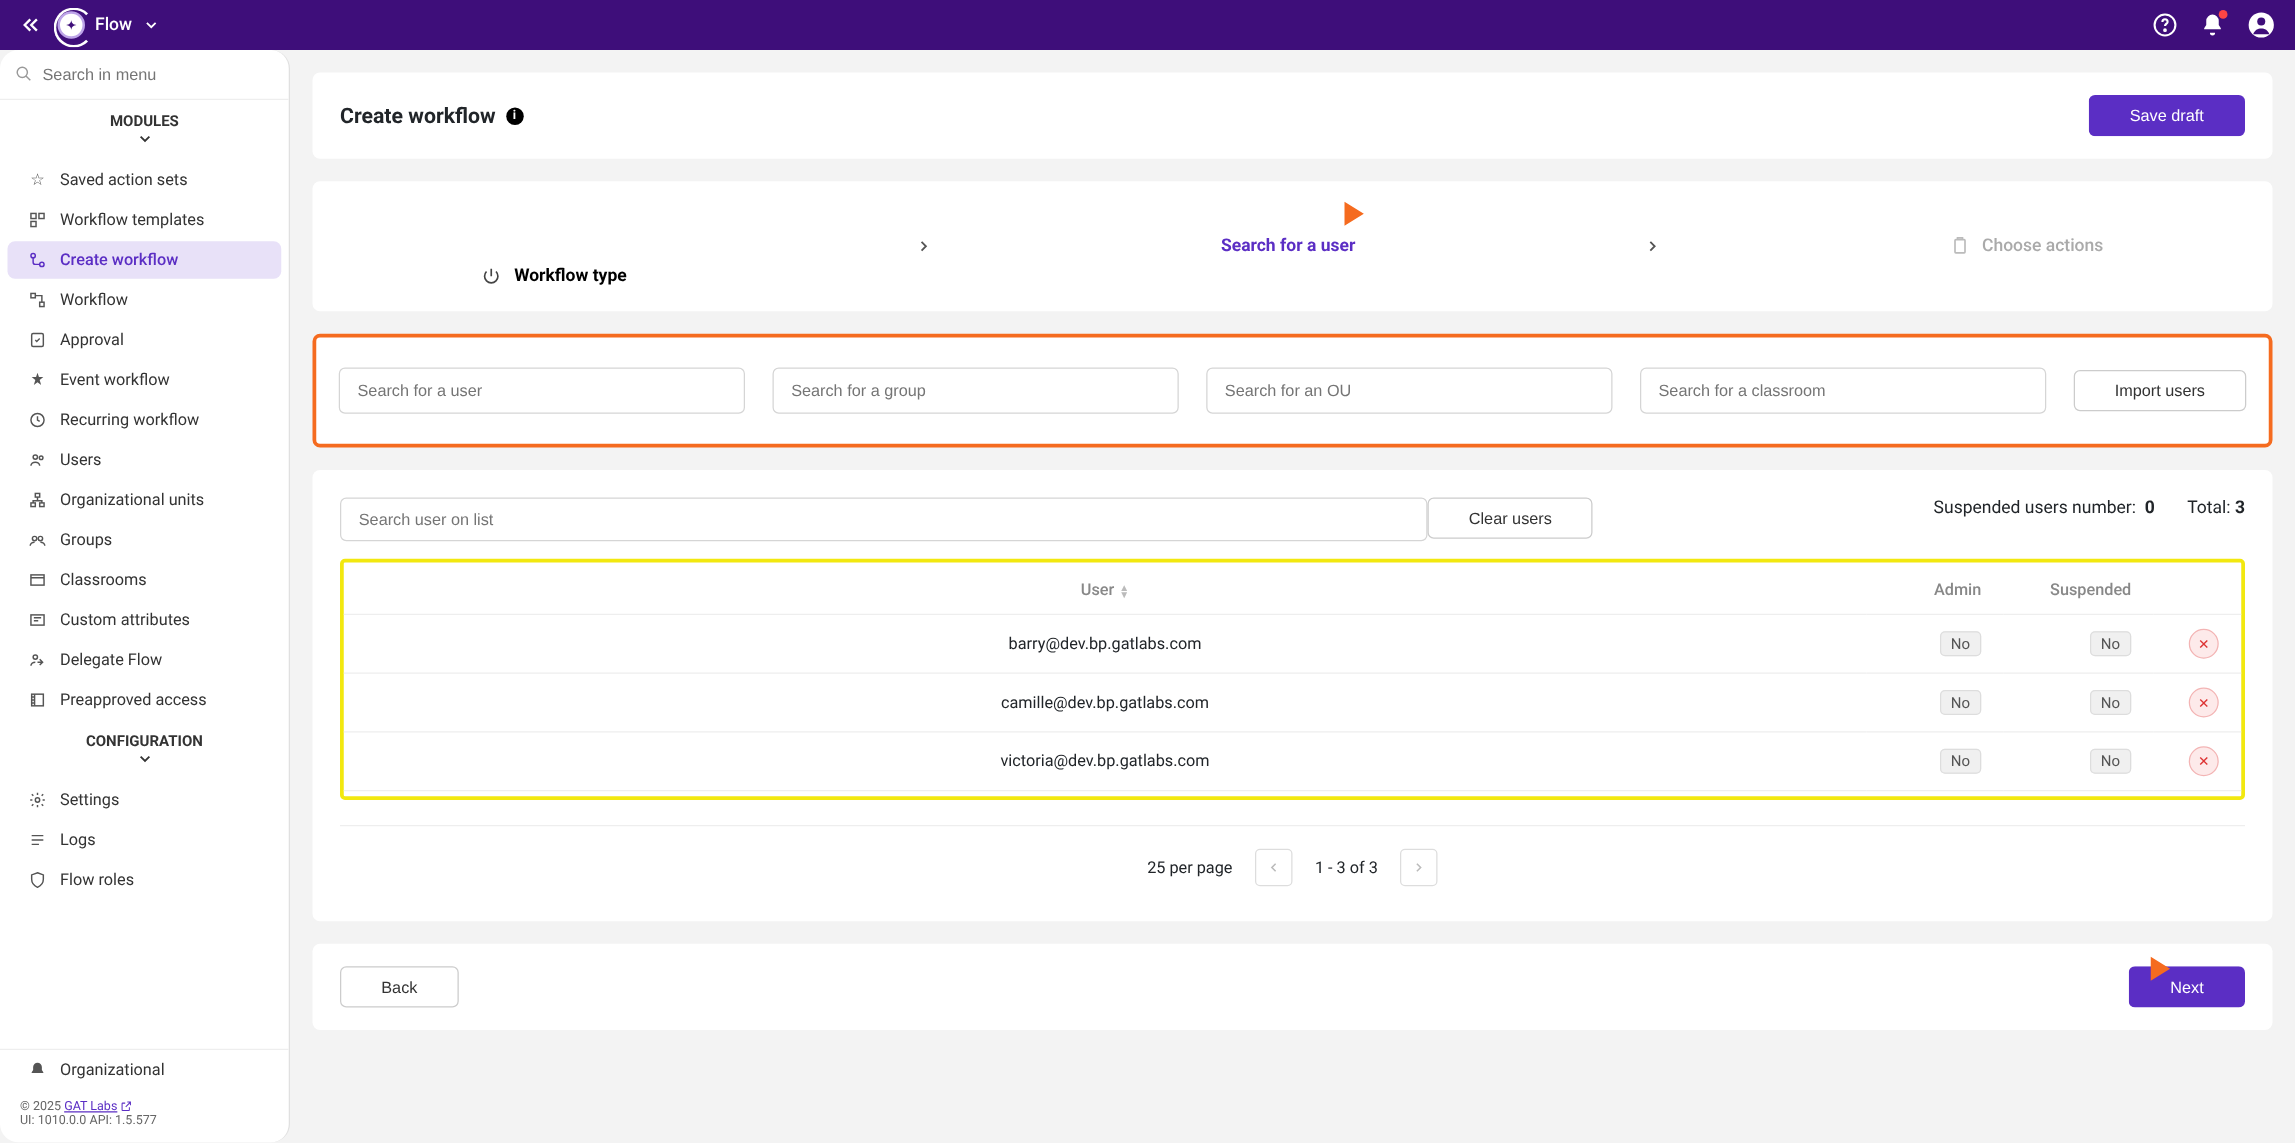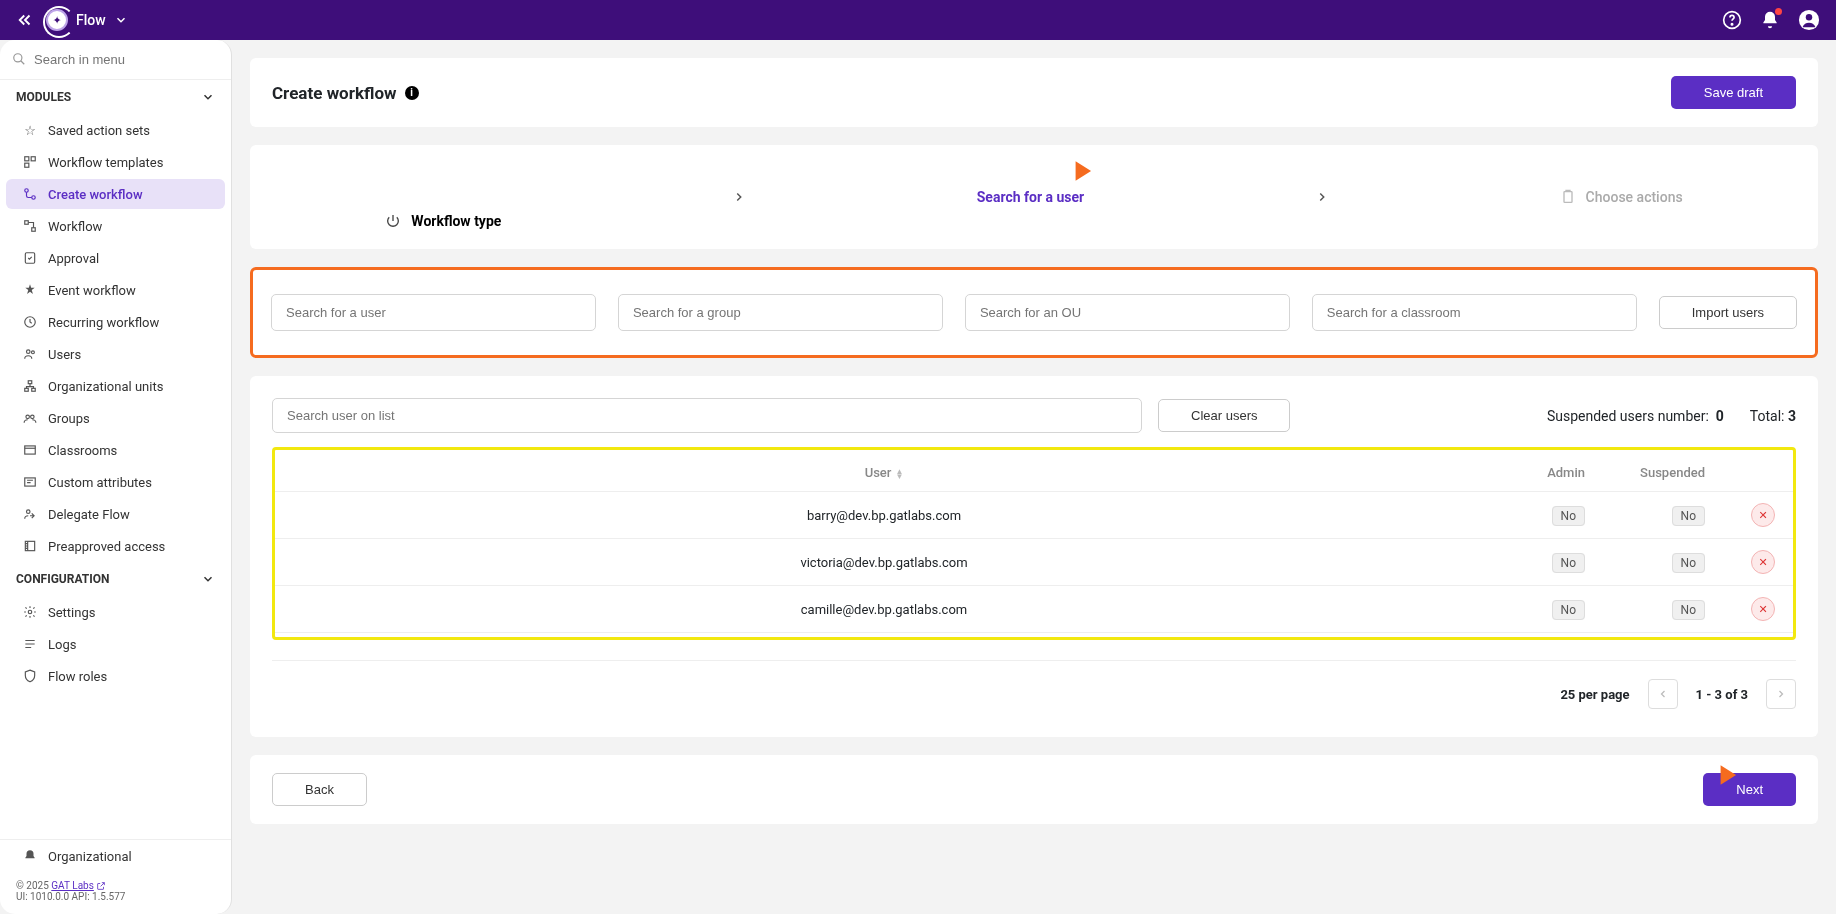--- a/index.html
+++ b/index.html
@@ -12,21 +12,21 @@
 .logo-circ { width: 22px; height: 22px; border-radius: 50%; background: #fff; display: flex; align-items: center; justify-content: center; color: #3e0e7a; font-size: 11px; border: 2px solid #bda4e8; position: relative; }
 .logo-circ::before { content: ""; position: absolute; width: 28px; height: 28px; border: 2px solid #fff; border-radius: 50%; left: -5px; top: -5px; border-right-color: transparent; }
 .notif-badge { position: relative; }
 .notif-badge::after { content: ""; position: absolute; top: -2px; right: -2px; width: 7px; height: 7px; background: #f44; border-radius: 50%; }
 .layout { display: flex; height: calc(100vh - 40px); }
 .sidebar { width: 232px; background: #fff; border-right: 1px solid #e0e0e0; display: flex; flex-direction: column; overflow-y: auto; border-radius: 15px; }
 .sidebar-search { padding: 8px 12px; border-bottom: 1px solid #eee; }
 .sidebar-search input { width: 100%; border: none; outline: none; font-size: 13px; padding: 4px 0 4px 22px; background: transparent; }
 .sidebar-search-wrap { position: relative; }
 .sidebar-search-wrap .sicon { position: absolute; left: 0; top: 4px; color: #999; }
-.side-section-head { display: flex; justify-content: space-between; align-items: center; padding: 10px 16px; font-size: 12px; font-weight: 700; color: #333; cursor: pointer; }
+.side-section-head { display: flex; justify-content: space-between; align-items: center; padding: 10px 16px; font-size: 12px; font-weight: 700; color: #333; cursor: pointer; flex-direction: column; }
 .side-item { display: flex; align-items: center; gap: 10px; padding: 7px 16px; cursor: pointer; color: #333; font-size: 13px; border-radius: 6px; margin: 1px 6px; }
 .side-item.active { background: #e8e1f8; color: #5b2ec4; font-weight: 500; }
 .side-item .micon { width: 16px; height: 16px; display: flex; align-items: center; justify-content: center; color: #555; }
 .side-item.active .micon { color: #5b2ec4; }
 .sidebar-footer { margin-top: auto; border-top: 1px solid #eee; }
 .sidebar-copy { padding: 8px 16px 12px; font-size: 10px; color: #666; }
 .sidebar-copy a { color: #5b2ec4; text-decoration: underline; }
 .main { flex: 1; padding: 18px; overflow-y: auto; display: flex; flex-direction: column; gap: 18px; }
 .card { background: #fff; border-radius: 6px; padding: 18px 22px; }
 .header-card { display: flex; justify-content: space-between; align-items: center; }
@@ -40,32 +40,32 @@
 .step .sicon2 { color: #666; }
 .step.done { color: #000; font-weight: 700; margin-top: 48px; }
 .step.active { color: #5b2ec4; font-weight: 700; }
 .step.inactive { color: #aaa; font-weight: 500; }
 .step-arrow { color: #666; }
 .orange-arrow { position: absolute; left: 785px; top: 8px; }
 .orange-arrow svg { width: 58px; height: 36px; }
 .search-row-card { border: 3px solid #f56b1f; border-radius: 6px; padding: 24px 18px; display: flex; gap: 22px; align-items: center; }
 .search-row-card input { flex: 1; padding: 10px 14px; border: 1px solid #d5d5d5; border-radius: 5px; font-size: 13px; outline: none; }
 .list-card { padding: 22px; }
-.list-top { display: flex; align-items: center; gap: 16px; margin-bottom: 14px; }
+.list-top { display: flex; align-items: flex-start; margin-bottom: 14px; }
 .list-top input { flex: 1; max-width: 870px; padding: 9px 14px; border: 1px solid #d5d5d5; border-radius: 5px; font-size: 13px; outline: none; }
 .list-top .stats { margin-left: auto; display: flex; gap: 26px; font-size: 14px; }
 .table-wrap { border: 3px solid #f2e80f; border-radius: 4px; padding: 4px 0; }
 table { width: 100%; border-collapse: collapse; }
 th, td { text-align: center; padding: 11px 18px; border-bottom: 1px solid #eee; font-size: 13px; }
 th { color: #888; font-weight: 500; }
 th.right, td.right { text-align: right; }
 .sort-icons { display: inline-flex; flex-direction: column; margin-left: 4px; line-height: 5px; font-size: 8px; color: #bbb; vertical-align: middle; }
 .badge-no { background: #f0f0f0; border: 1px solid #ddd; color: #555; padding: 2px 8px; border-radius: 4px; font-size: 12px; }
 .del-btn { width: 24px; height: 24px; border-radius: 50%; border: 1px solid #f3b4b4; background: #fdeaea; color: #d33; display: inline-flex; align-items: center; justify-content: center; font-size: 11px; cursor: pointer; }
-.pager { display: flex; align-items: center; justify-content: flex-end; gap: 18px; padding: 18px 0 6px; font-size: 13px; border-top: 1px solid #eee; margin-top: 20px; font-weight: bold; }
+.pager { display: flex; align-items: center; justify-content: center; gap: 18px; padding: 18px 0 6px; font-size: 13px; border-top: 1px solid #eee; margin-top: 20px; }
 .pager .pbtn { width: 30px; height: 30px; border: 1px solid #ddd; border-radius: 4px; display: flex; align-items: center; justify-content: center; color: #888; cursor: pointer; background: #fff; }
 .footer-card { display: flex; justify-content: space-between; align-items: center; position: relative; }
 .footer-arrow { position: absolute; right: 80px; top: 2px; }
 .footer-arrow svg { width: 58px; height: 36px; }
 svg { display: block; }
 </style>
 </head>
 <body>
 
 <div class="topbar">
@@ -383,27 +383,27 @@
             </tr>
           </thead>
           <tbody id="user-rows">
               <tr>
     <td>barry@dev.bp.gatlabs.com</td>
     <td class="right"><span class="badge-no">No</span></td>
     <td class="right"><span class="badge-no">No</span></td>
     <td class="right"><span class="del-btn">✕</span></td>
               </tr>
               <tr>
-    <td>victoria@dev.bp.gatlabs.com</td>
+    <td>camille@dev.bp.gatlabs.com</td>
     <td class="right"><span class="badge-no">No</span></td>
     <td class="right"><span class="badge-no">No</span></td>
     <td class="right"><span class="del-btn">✕</span></td>
               </tr>
               <tr>
-    <td>camille@dev.bp.gatlabs.com</td>
+    <td>victoria@dev.bp.gatlabs.com</td>
     <td class="right"><span class="badge-no">No</span></td>
     <td class="right"><span class="badge-no">No</span></td>
     <td class="right"><span class="del-btn">✕</span></td>
               </tr>
             </tbody>
         </table>
       </div>
 
       <div class="pager">
         <span>25 per page</span>

